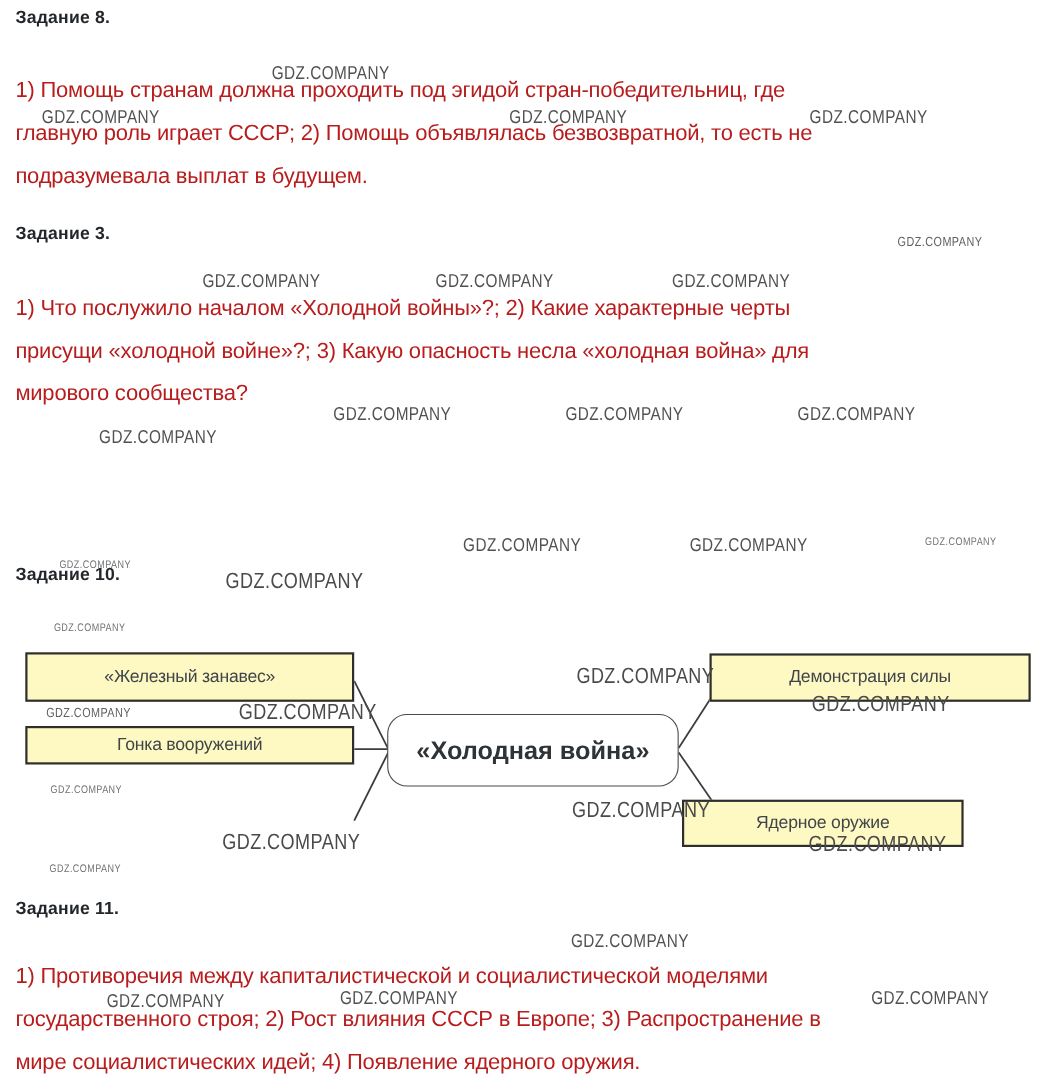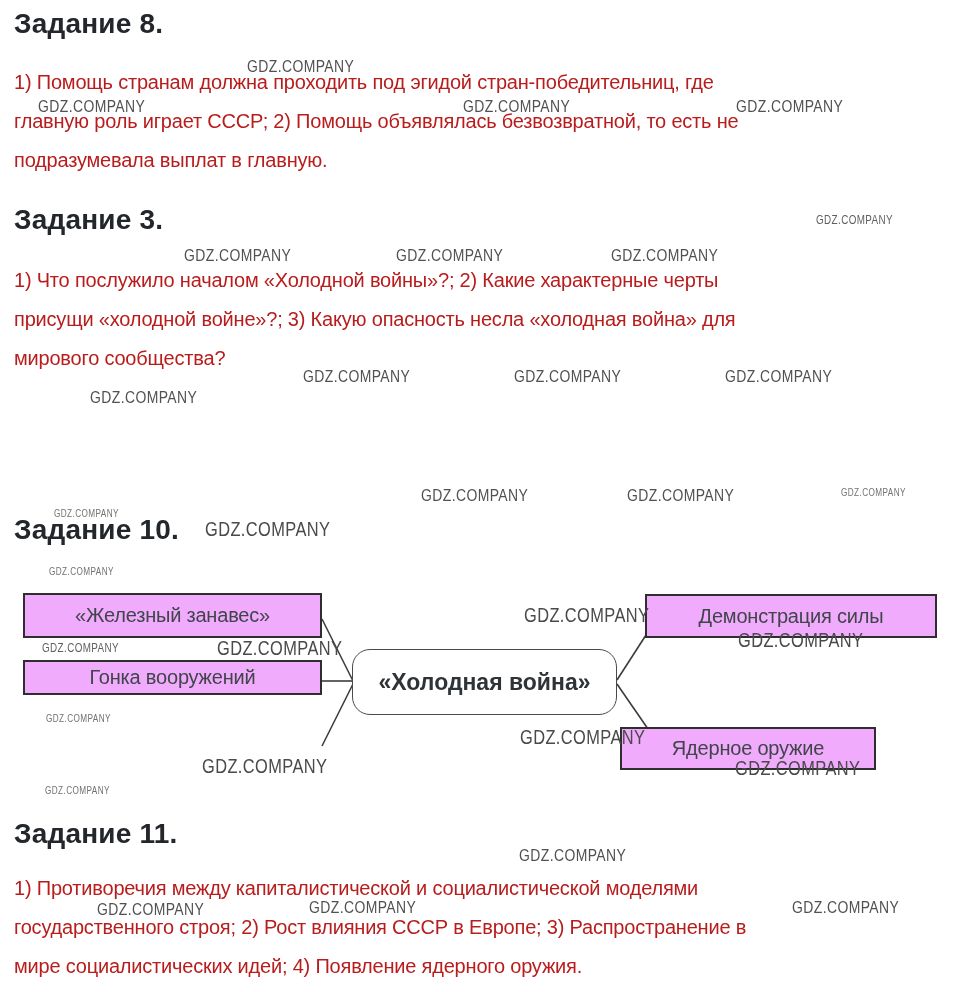--- a/index.html
+++ b/index.html
@@ -5,21 +5,21 @@
   html,body{margin:0;padding:0;background:#ffffff;}
   .page{
     position:relative;
     width:953px;height:992px;
     background:#ffffff;
     overflow:hidden;
     font-family:"Liberation Sans", sans-serif;
   }
   .task-heading{
     position:absolute;left:14px;margin:0;
-    font-size:28px;font-weight:bold;color:#23272b;
+    font-size:16px;font-weight:bold;color:#23272b;
     letter-spacing:0.2px;
   }
   .para{
     position:absolute;left:14px;width:930px;
     font-size:20px;line-height:39px;color:#b91c1c;
     letter-spacing:-0.2px;
   }
   .para .line{white-space:nowrap;}
   .term{
     text-decoration:underline;
@@ -33,44 +33,44 @@
     transform:scaleX(0.82);transform-origin:0 50%;
     font-weight:400;
   }
   .wm-lg{font-size:20px;color:#4a4a4a;}
   .wm-md{font-size:17px;color:#515151;}
   .wm-sm{font-size:12px;color:#5f5f5f;}
   .wm-xs{font-size:10px;color:#717171;}
   
   .dbox{
     position:absolute;box-sizing:border-box;
-    border:2px solid #2e2e2e;background:#f0abfc;
+    border:2px solid #2e2e2e;background:#fef9c3;
     display:flex;align-items:center;justify-content:center;
-    font-size:20px;color:#40454a;letter-spacing:-0.2px;
+    font-size:16px;color:#40454a;letter-spacing:-0.2px;
     white-space:nowrap;
   }
   .dbox-center{
     position:absolute;box-sizing:border-box;
     border:1.5px solid #4a4a4a;border-radius:18px;background:#ffffff;
     display:flex;align-items:center;justify-content:center;
     font-size:23px;font-weight:bold;color:#2e3338;
     white-space:nowrap;
   }
   .connectors{position:absolute;left:0;top:0;pointer-events:none;}
 </style>
 </head>
 <body>
 
 <div class="page">
 
   <h2 class="task-heading" style="top:8px">Задание 8.</h2>
   <div class="para" style="top:63px">
     <div class="line">1) Помощь странам должна проходить под эгидой стран-победительниц, где</div>
     <div class="line">главную роль играет СССР; 2) Помощь объявлялась безвозвратной, то есть не</div>
-    <div class="line">подразумевала выплат в главную.</div>
+    <div class="line">подразумевала выплат в будущем.</div>
   </div>
 
   <h2 class="task-heading" style="top:204px">Задание 3.</h2>
   <div class="para" style="top:261px">
     <div class="line">1) Что послужило началом «Холодной войны»?; 2) Какие характерные черты</div>
     <div class="line">присущи «холодной войне»?; 3) Какую опасность несла «холодная война» для</div>
     <div class="line">мирового сообщества?</div>
   </div>
 
   <h2 class="task-heading" style="top:514px">Задание 10.</h2>

